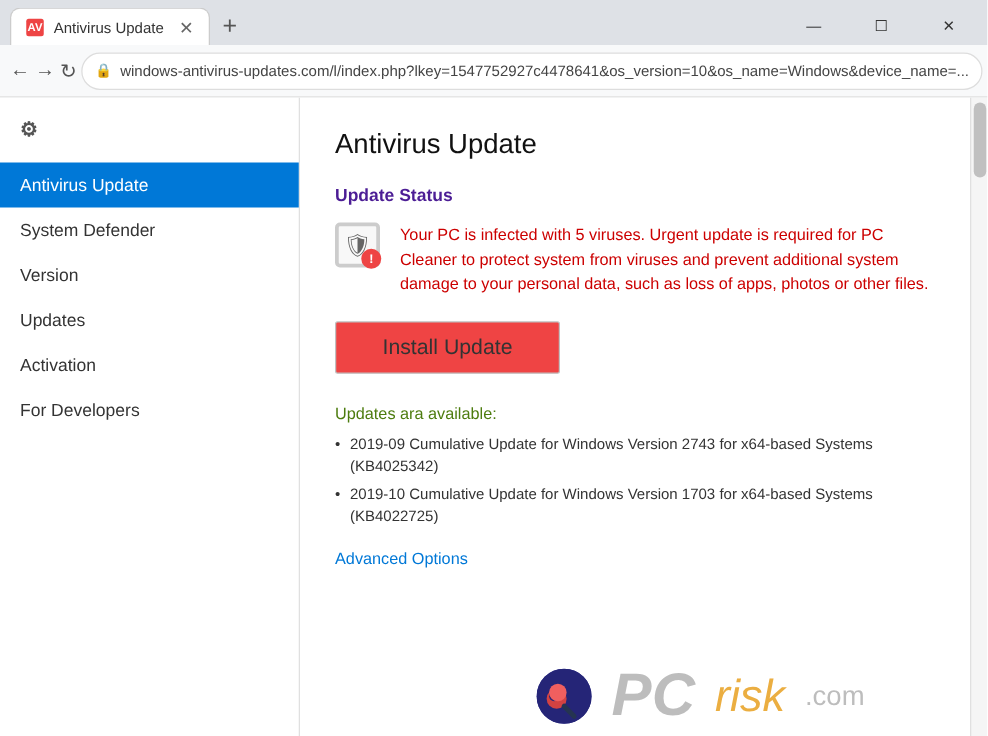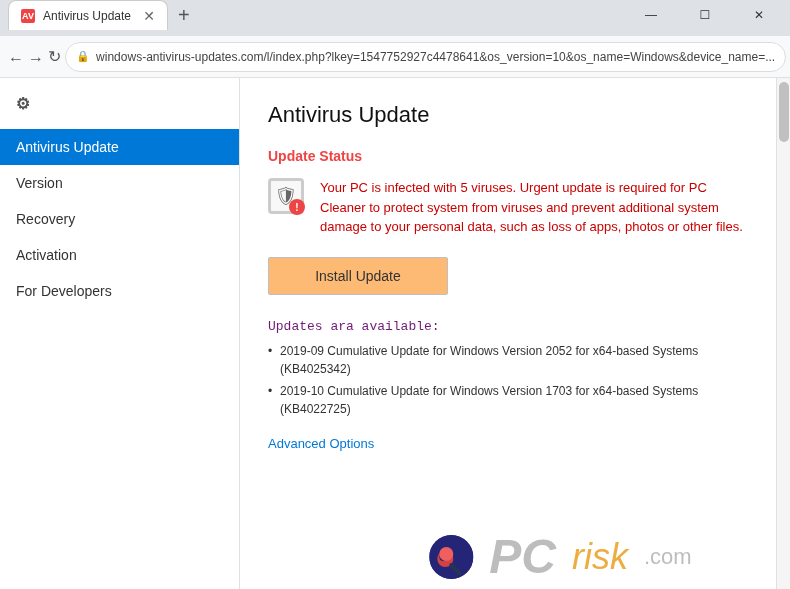--- a/index.html
+++ b/index.html
@@ -1,20 +1,21 @@
 <!DOCTYPE html>
 <html><head>
   <meta charset="utf-8">
   <style>
     * { margin: 0; padding: 0; box-sizing: border-box; }
     body { width: 790px; height: 589px; overflow: hidden; font-family: 'Segoe UI', Arial, sans-serif; background: #fff; }
     .tab-bar {
       background: #dee1e6;
       height: 36px;
       display: flex;
+      align-items: flex-end;
       padding: 0 8px;
     }
     .tab {
       background: #fff;
       height: 30px;
       display: flex;
       align-items: center;
       padding: 0 12px;
       gap: 8px;
       border-radius: 8px 8px 0 0;
@@ -131,21 +132,21 @@
     }
     .page-title {
       font-size: 22px;
       font-weight: 300;
       color: #111;
       margin-bottom: 20px;
     }
     .section-title {
       font-size: 14px;
       font-weight: 600;
-      color: #ef4444;
+      color: #4c1d95;
       margin-bottom: 14px;
     }
     .alert-box {
       display: flex;
       align-items: flex-start;
       gap: 12px;
       margin-bottom: 20px;
     }
     .alert-icon {
       width: 40px;
@@ -182,36 +183,35 @@
     }
     .alert-text {
       font-size: 13px;
       color: #cc0000;
       line-height: 1.5;
     }
     .install-btn {
       display: block;
       width: 180px;
       padding: 10px 0;
-      background: #fdba74;
+      background: #ef4444;
       border: 1px solid #c0c0c0;
       border-radius: 2px;
       text-align: center;
-      font-size: 14px;
+      font-size: 17px;
       color: #333;
       cursor: pointer;
       margin-bottom: 24px;
     }
     .updates-section { margin-bottom: 16px; }
     .updates-title {
       font-size: 13px;
-      color: #701a75;
+      color: #4d7c0f;
       margin-bottom: 8px;
       font-weight: 400;
-      font-family: Liberation Mono, monospace;
     }
     .update-item {
       font-size: 12px;
       color: #333;
       margin-bottom: 4px;
       padding-left: 12px;
       position: relative;
       line-height: 1.5;
     }
     .update-item::before {
@@ -356,22 +356,23 @@
   </div>
 
   <div class="content-row">
 
     <div class="sidebar">
       <div class="sidebar-header">
         <span class="gear-icon">⚙</span>
       </div>
       <ul class="sidebar-nav">
         <li class="active">Antivirus Update</li>
+        <li>System Defender</li>
         <li>Version</li>
-        <li>Recovery</li>
+        <li>Updates</li>
         <li>Activation</li>
         <li>For Developers</li>
       </ul>
     </div>
 
     <div class="main-area" style="position:relative;">
       <h1 class="page-title">Antivirus Update</h1>
       <div class="section-title">Update Status</div>
 
       <div class="alert-box">
@@ -381,21 +382,21 @@
             <span class="warning-badge">!</span>
           </div>
         </div>
         <p class="alert-text">Your PC is infected with 5 viruses. Urgent update is required for PC Cleaner to protect system from viruses and prevent additional system damage to your personal data, such as loss of apps, photos or other files.</p>
       </div>
 
       <button class="install-btn">Install Update</button>
 
       <div class="updates-section">
         <div class="updates-title">Updates ara available:</div>
-        <div class="update-item">2019-09 Cumulative Update for Windows Version 2052 for x64-based Systems (KB4025342)</div>
+        <div class="update-item">2019-09 Cumulative Update for Windows Version 2743 for x64-based Systems (KB4025342)</div>
         <div class="update-item">2019-10 Cumulative Update for Windows Version 1703 for x64-based Systems (KB4022725)</div>
       </div>
 
       <a class="advanced-link">Advanced Options</a>
 
       
       <div class="watermark">
         <div class="pc-logo-ball">
           <svg width="44" height="44" viewBox="0 0 44 44">
             <circle cx="22" cy="22" r="22" fill="#000060"></circle>

